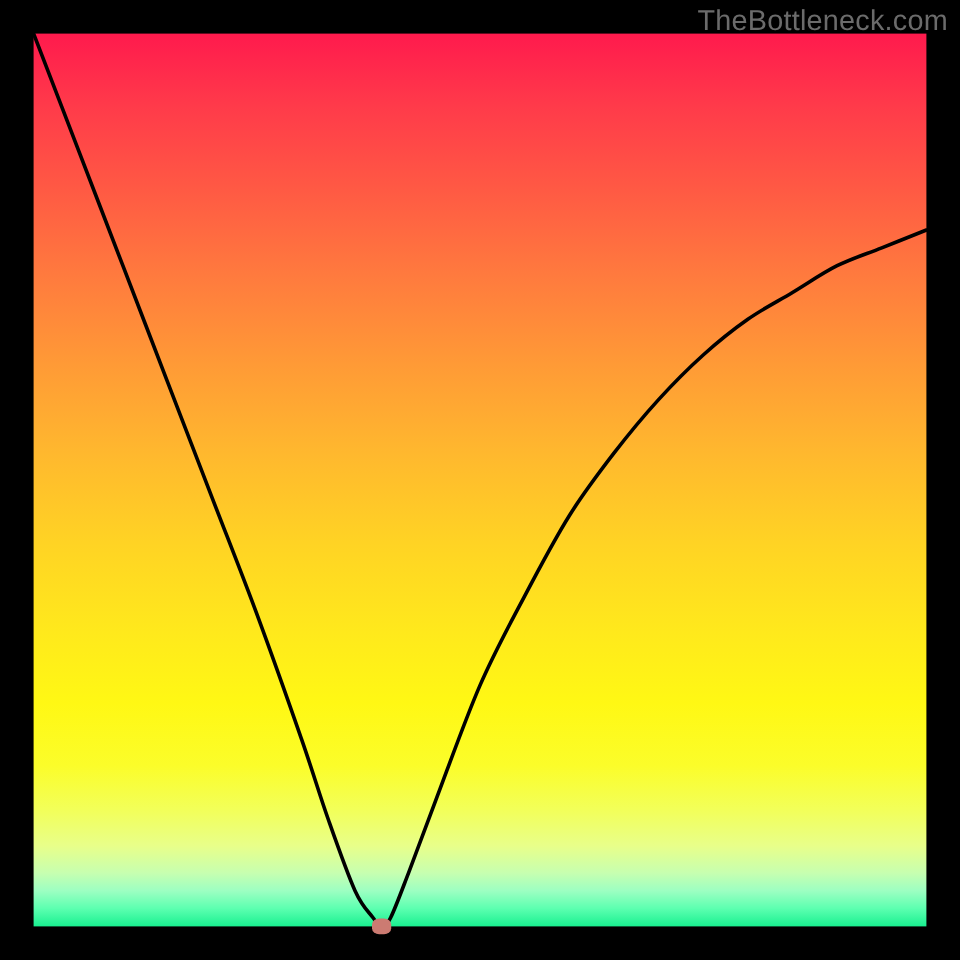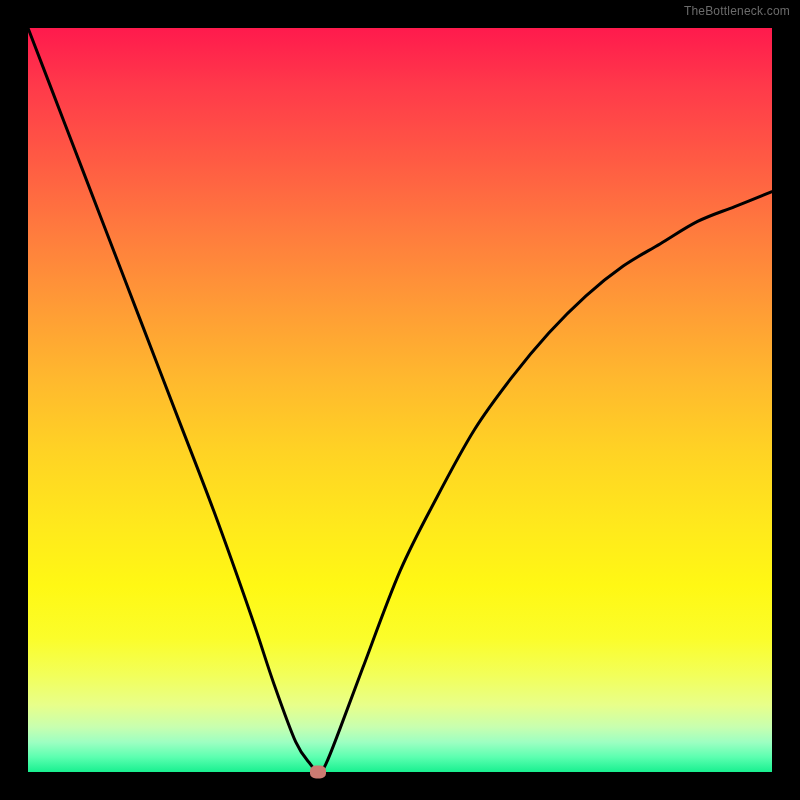--- a/index.html
+++ b/index.html
@@ -42,21 +42,21 @@
       #9dffc2 96%,
       #5cffb0 98%,
       #19f090 100%
     );
   }
   .watermark {
     position: absolute;
     top: 4px;
     right: 10px;
     color: #6b6b6b;
-    font-size: 12px;
+    font-size: 24px;
     font-weight: 500;
     letter-spacing: 0.2px;
     user-select: none;
   }
   svg.curve {
     position: absolute;
     left: 0;
     top: 0;
     width: 744px;
     height: 744px;

